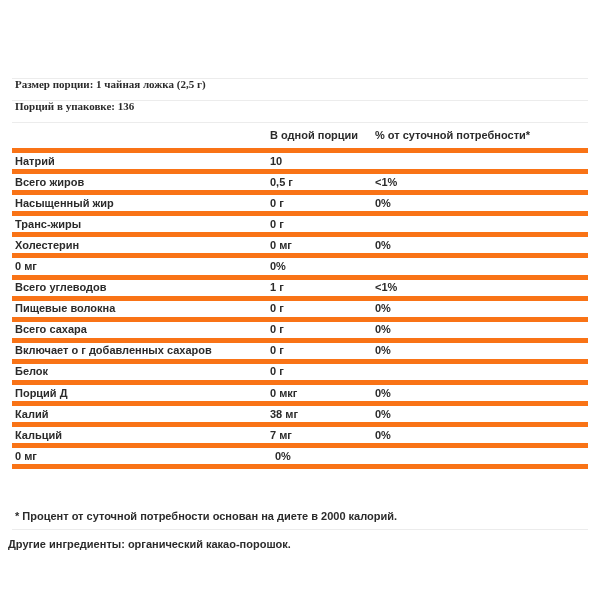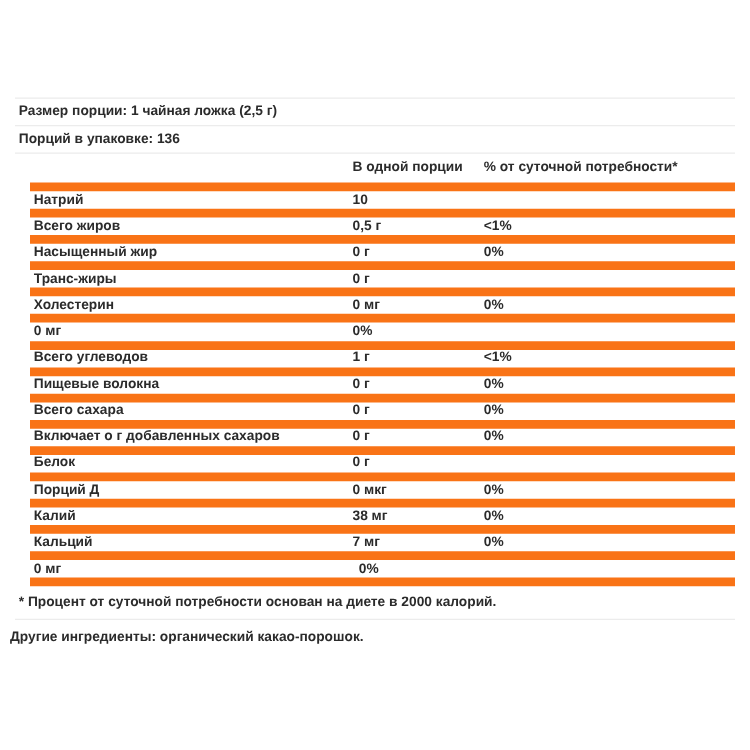--- a/index.html
+++ b/index.html
@@ -16,41 +16,42 @@
   .panel {
     margin: 78px 12px 0 12px;
     border-top: 1px solid #ececec;
     font-size: 11px;
     line-height: 1;
   }
   .info-row {
     height: 22px;
     border-bottom: 1px solid #ececec;
     display: flex;
-    align-items: center;
+    align-items: flex-start;
     padding-left: 3px;
+    font-family: Liberation Serif, serif;
   }
   .grid-row {
     display: grid;
     grid-template-columns: 255px 105px 1fr;
     align-items: center;
     padding-left: 3px;
-    border-bottom: 7px solid #f97316;
-    margin-left: 12px;
+    border-bottom: 5px solid #f97316;
   }
   .header-row { height: 30px; }
   .nutrient-row { height: 21.1px; }
   .cell { white-space: nowrap; overflow: hidden; }
   .dv-indent { padding-left: 5px; }
   .footnote-row {
     height: 27px;
     border-bottom: 1px solid #ececec;
     display: flex;
     align-items: center;
     padding-left: 3px;
+    margin-top: 34px;
   }
   .ingredients {
     margin: 8px 12px 0 8px;
     font-size: 11px;
     line-height: 1.2;
   }
 </style>
 </head>
 <body>
 

